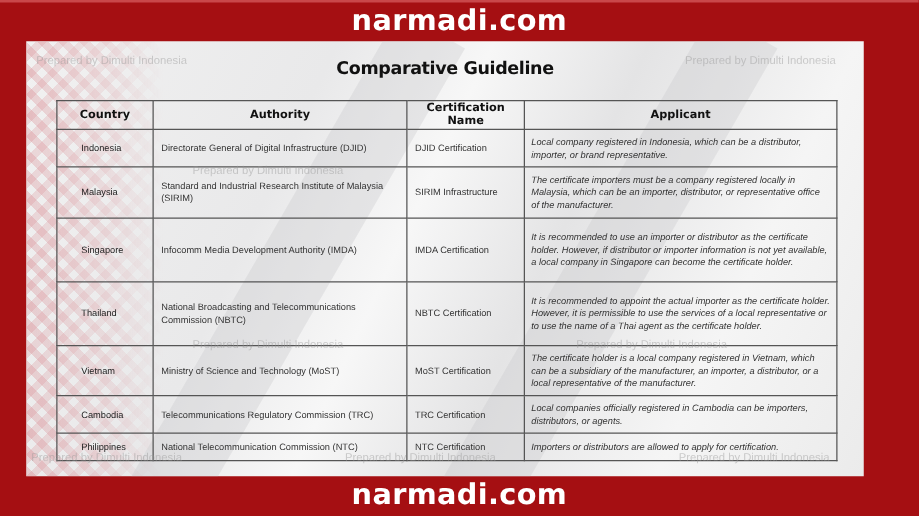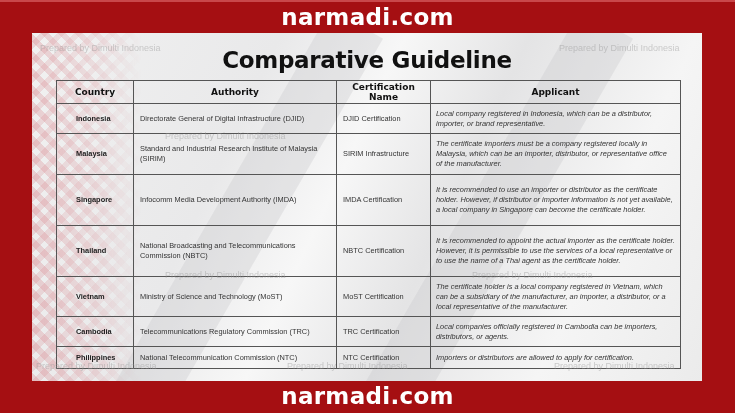--- a/index.html
+++ b/index.html
@@ -14,56 +14,56 @@
     background: #c9474a;
   }
   .brand {
     position: absolute; left: 0; width: 735px; text-align: center;
     color: #ffffff; font-weight: bold; font-size: 23px; letter-spacing: 0.3px;
     font-family: "DejaVu Sans", sans-serif;
   }
   .brand.top { top: 4px; }
   .brand.bottom { top: 383px; }
   .panel {
-    position: absolute; left: 32px; top: 33px; width: 670px; height: 348px;
+    position: absolute; left: 21px; top: 33px; width: 670px; height: 348px;
     background: linear-gradient(115deg, #f1f1f1 0%, #e9e9ea 30%, #f7f7f7 45%, #e4e4e5 60%, #f5f5f5 80%, #ebebeb 100%);
     overflow: hidden;
   }
   .pattern {
     position: absolute; left: 0; top: 0; width: 110px; height: 348px;
     background:
       repeating-linear-gradient(45deg, rgba(214,120,128,0.28) 0 6px, rgba(255,255,255,0) 6px 12px),
       repeating-linear-gradient(-45deg, rgba(214,120,128,0.22) 0 6px, rgba(255,255,255,0) 6px 12px);
     -webkit-mask-image: linear-gradient(90deg, rgba(0,0,0,1) 0%, rgba(0,0,0,0.5) 60%, rgba(0,0,0,0) 100%);
     mask-image: linear-gradient(90deg, rgba(0,0,0,1) 0%, rgba(0,0,0,0.5) 60%, rgba(0,0,0,0) 100%);
   }
   .diag {
     position: absolute; top: -40px; width: 60px; height: 460px;
     background: rgba(200,200,202,0.35); transform: rotate(30deg);
   }
   .wm {
     position: absolute; font-size: 9px; color: rgba(150,150,150,0.45); white-space: nowrap;
   }
   .title {
     position: absolute; left: 0; top: 14px; width: 670px; text-align: center;
-    font-size: 23px; font-weight: bold; color: #111;
+    font-size: 14px; font-weight: bold; color: #111;
     font-family: "DejaVu Sans", sans-serif; letter-spacing: -0.3px;
   }
   table {
     position: absolute; left: 24px; top: 47px; width: 624px;
     border-collapse: collapse; table-layout: fixed;
     font-size: 7.4px; color: #333;
   }
   td, th { border: 1px solid #555; vertical-align: middle; margin-top: 33px; }
   th {
     height: 23px; font-size: 9px; font-weight: bold; color: #111; text-align: center;
     font-family: "DejaVu Sans", sans-serif;
   }
   td { padding: 2px 6px; line-height: 10px; }
-  td.country { font-weight: bold; color: #222; padding-left: 19px; }
+  td.country { font-weight: normal; color: #222; padding-left: 19px; }
   td.app { padding: 3px 5px; font-style: italic; }
 </style>
 </head>
 <body>
 
 <div class="top-band"></div>
 <div class="brand top">narmadi.com</div>
 
 <div class="panel">
   <div class="pattern"></div>

